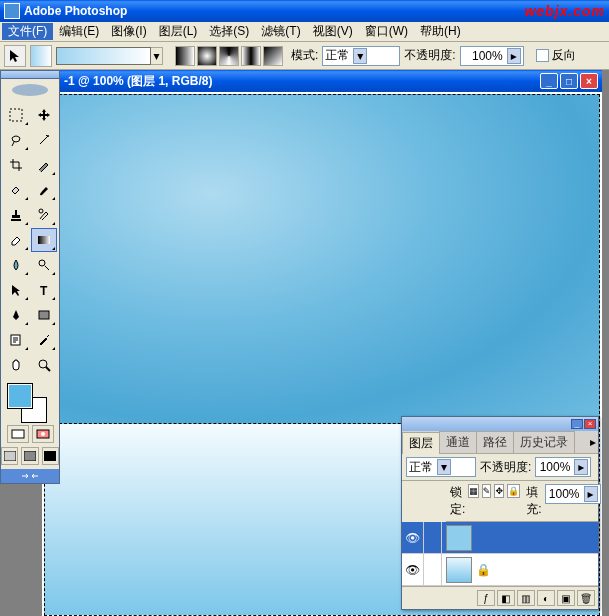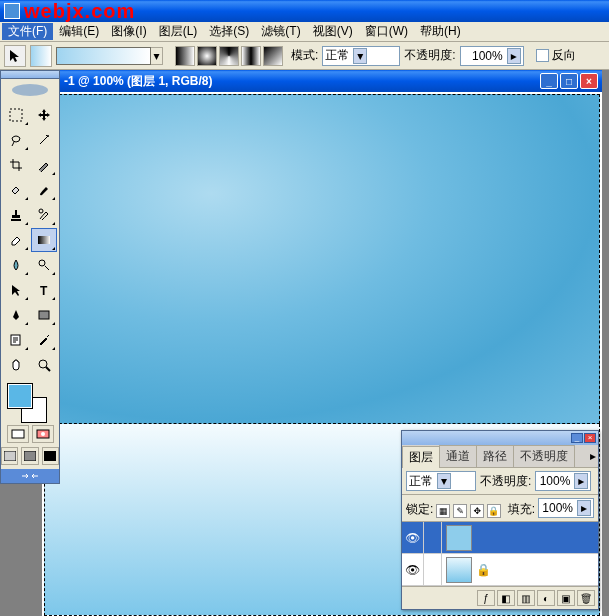--- a/index.html
+++ b/index.html
@@ -1,20 +1,20 @@
 <!DOCTYPE html>
 <html><head>
 <meta charset="utf-8">
 <style>
 * { margin: 0; padding: 0; box-sizing: border-box; font-family: "SimSun", "Microsoft YaHei", Arial, sans-serif; font-size: 12px; }
 body { width: 609px; height: 616px; background: #ece9d8; overflow: hidden; position: relative; }
 .titlebar { background: linear-gradient(to bottom, #0058e6 0%, #3a8cf7 8%, #0058e6 50%, #0048c0 100%); height: 22px; display: flex; align-items: center; padding: 0 4px; color: #fff; font-weight: bold; }
 .titlebar .app-icon { width: 16px; height: 16px; background: #4a90d9; border: 1px solid #fff; margin-right: 4px; }
 .titlebar .title { flex: 1; }
-.titlebar .watermark { color: #ff0000; font-size: 20px; font-weight: bold; letter-spacing: 1px; }
+.titlebar .watermark { color: #ff0000; font-size: 14px; font-style: italic; font-weight: bold; letter-spacing: 1px; }
 .menubar { background: #ece9d8; height: 20px; display: flex; align-items: center; padding: 0 2px; border-bottom: 1px solid #aca899; }
 .menubar .menu-item { padding: 0 6px; cursor: default; }
 .menubar .menu-item.active { background: #316ac5; color: #fff; }
 .optbar { height: 28px; background: #ece9d8; display: flex; align-items: center; padding: 2px 4px; gap: 4px; border-bottom: 1px solid #aca899; }
 .tool-icon { width: 22px; height: 22px; border: 1px solid #aca899; background: #f0f0f0; display:flex; align-items:center; justify-content:center; }
 .grad-swatch { width: 95px; height: 18px; border: 1px solid #716f64; background: linear-gradient(to right, #9fd4f0, #fff); }
 .dd-arrow { width: 12px; height:18px; border:1px solid #aca899; border-left:none; background:#ece9d8; display:flex; align-items:center; justify-content:center; }
 .grad-type-group { display:flex; gap:2px; margin-left:8px; }
 .grad-type { width: 20px; height:20px; border:1px solid #aca899; background:#fff; display:flex; align-items:center; justify-content:center; }
 .grad-type.g1{background:linear-gradient(to right,#000,#fff);}
@@ -48,39 +48,40 @@
 .canvas { width:556px; height:330px; border:1px dashed #000; border-style:dashed; border-width:1px; background: radial-gradient(ellipse at 30% 30%, #aedbf0, #6fbce1 40%, #4ba7d4 70%, #6fbce1 100%);}
 .canvas-lower { width:556px; height:192px; border:1px dashed #000; border-top:none; background:linear-gradient(to bottom,#f4fbfe,#7dc7ea);}
 .layers-panel { position:absolute; right:10px; bottom:6px; width:198px; background:#ece9d8; border:1px solid #50698f; box-shadow:1px 1px 3px rgba(0,0,0,0.4); z-index:10;}
 .layers-head { height:14px; background:linear-gradient(to bottom,#bcd5f3,#8db4e8); display:flex; justify-content:flex-end; align-items:center; padding:0 2px; }
 .layers-head .sm-btn { width:12px; height:10px; background:#5a8bd8; border:1px solid #2f5aa0; margin-left:1px; color:#fff; font-size:8px; line-height:8px; text-align:center;}
 .tab-row { display:flex; background:#d6d3ce; border-bottom:1px solid #aca899;text-align:center; }
 .ptab { padding:2px 6px; border:1px solid #aca899; border-bottom:none; background:#ece9d8; margin-right:-1px;}
 .ptab.active { background:#ece9d8; font-weight:normal; position:relative; top:1px; }
 .ptab.inactive { background:#d6d3ce; color:#333; }
 .layer-opts { display:flex; align-items:center; padding:3px 4px; gap:4px; border-bottom:1px solid #aca899; }
-.lock-row { display:flex; align-items:flex-end; padding:3px 4px; gap:3px; border-bottom:1px solid #aca899;}
+.lock-row { display:flex; align-items:flex-start; padding:3px 4px; gap:3px; border-bottom:1px solid #aca899;margin-left:44px;}
 .lock-ic { width:14px; height:14px; border:1px solid #999; background:#fff; display:flex;align-items:center;justify-content:center;font-size:9px;}
 .layer-list { background:#fff; max-height:92px; overflow:hidden; }
 .layer-row { display:flex; align-items:center; height:32px; border-bottom:1px solid #ccc; }
 .layer-row.sel { background:#316ac5; color:#fff; }
 .eye { width:22px; text-align:center; border-right:1px solid #ccc; height:100%; display:flex;align-items:center;justify-content:center;}
 .link { width:18px; border-right:1px solid #ccc; height:100%; }
 .thumb { width:26px; height:26px; margin:0 4px; border:1px solid #888; background:#8ecdeb; }
 .thumb.check { background: repeating-conic-gradient(#ccc 0 25%, #fff 0 50%) 0 0/8px 8px; }
 .layer-name { flex:1; font-style:italic; }
 .layer-bottom { display:flex; justify-content:flex-end; gap:2px; padding:3px; background:#ece9d8; border-top:1px solid #aca899;}
 .lb-btn { width:18px; height:16px; border:1px solid #aca899; background:#ece9d8; display:flex;align-items:center;justify-content:center; font-size:10px;}
 svg { display:block; }
 </style>
 </head>
 <body>
 
 <div class="titlebar">
   <div class="app-icon"></div>
+  <div class="title">Adobe Photoshop</div>
   <div class="watermark">webjx.com</div>
 </div>
 
 <div class="menubar">
   <div class="menu-item active">文件(F)</div>
   <div class="menu-item">编辑(E)</div>
   <div class="menu-item">图像(I)</div>
   <div class="menu-item">图层(L)</div>
   <div class="menu-item">选择(S)</div>
   <div class="menu-item">滤镜(T)</div>
@@ -327,21 +328,21 @@
 
   <div class="layers-panel">
     <div class="layers-head">
       <div class="sm-btn">_</div>
       <div class="sm-btn" style="background:#e04343;">×</div>
     </div>
     <div class="tab-row">
       <div class="ptab active">图层</div>
       <div class="ptab inactive">通道</div>
       <div class="ptab inactive">路径</div>
-      <div class="ptab inactive">不透明度</div>
+      <div class="ptab inactive">历史记录</div>
       <div style="flex:1;display:flex;justify-content:flex-end;align-items:center;padding-right:2px;">
           <span>▸</span>
         </div>
     </div>
     <div class="layer-opts">
       <div class="combo" style="width:70px;">
         <span>正常</span>
         <span class="arrow">▾</span>
       </div>
       <span class="lbl">不透明度:</span>

